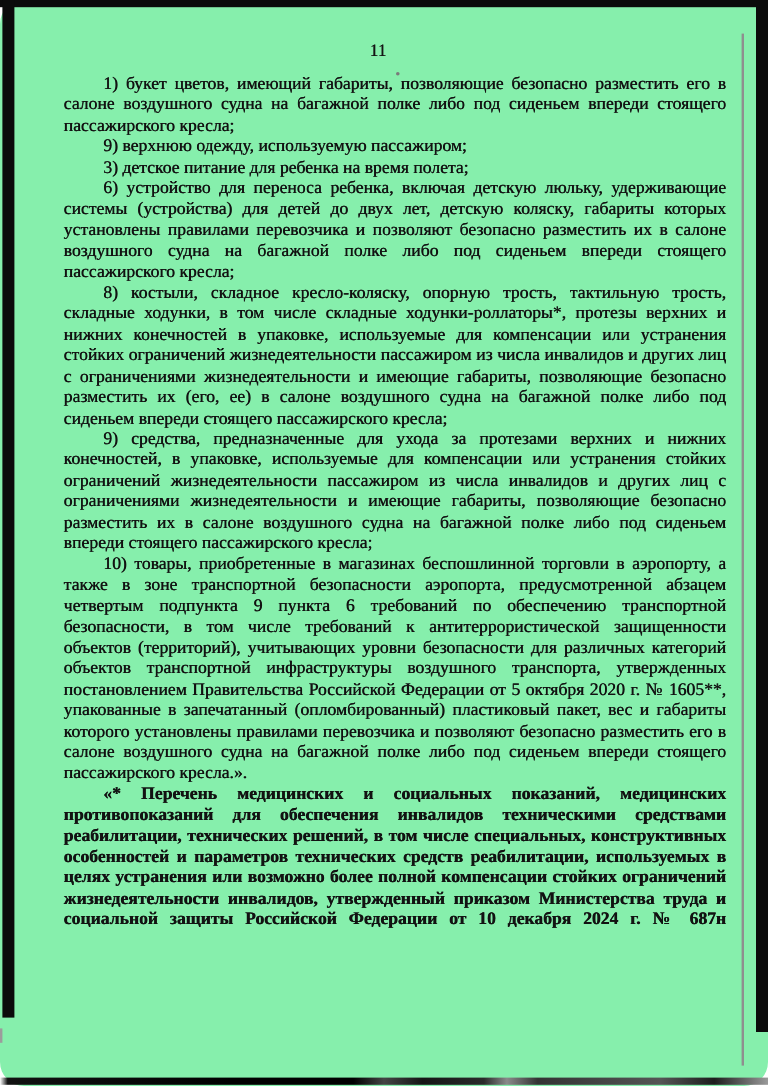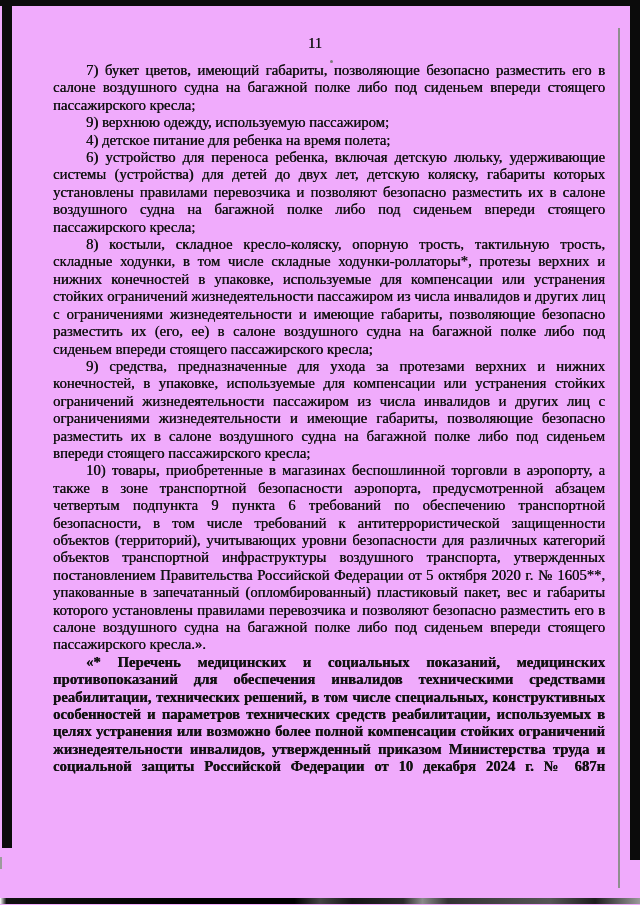--- a/index.html
+++ b/index.html
@@ -10,21 +10,22 @@
     width: 640px;
     height: 905px;
     background: #ffffff;
     position: relative;
     overflow: hidden;
     font-family: "Liberation Serif", "DejaVu Serif", serif;
   }
   .page {
     position: absolute;
     inset: 0;
-    background: #f0abfc;
+    background: #86efac;
+    border-radius: 20px;
   }
   
   .scan-edge-top {
     position: absolute;
     left: 0; top: 0;
     width: 640px; height: 6px;
     background: #0b0b0b;
   }
   .scan-edge-left {
     position: absolute;
@@ -106,23 +107,23 @@
   <div class="scan-edge-left"></div>
   <div class="scan-edge-right"></div>
   <div class="scan-line-right"></div>
   <div class="scan-edge-bottom"></div>
   <div class="scan-noise-dot"></div>
   <div class="scan-noise-left"></div>
 
   <div class="page-number">11</div>
 
   <div class="content">
-    <p>7) букет цветов, имеющий габариты, позволяющие безопасно разместить его в салоне воздушного судна на багажной полке либо под сиденьем впереди стоящего пассажирского кресла;</p>
+    <p>1) букет цветов, имеющий габариты, позволяющие безопасно разместить его в салоне воздушного судна на багажной полке либо под сиденьем впереди стоящего пассажирского кресла;</p>
     <p>9) верхнюю одежду, используемую пассажиром;</p>
-    <p>4) детское питание для ребенка на время полета;</p>
+    <p>3) детское питание для ребенка на время полета;</p>
     <p>6) устройство для переноса ребенка, включая детскую люльку, удерживающие системы (устройства) для детей до двух лет, детскую коляску, габариты которых установлены правилами перевозчика и позволяют безопасно разместить их в салоне воздушного судна на багажной полке либо под сиденьем впереди стоящего пассажирского кресла;</p>
     <p>8) костыли, складное кресло-коляску, опорную трость, тактильную трость, складные ходунки, в том числе складные ходунки-роллаторы*, протезы верхних и нижних конечностей в упаковке, используемые для компенсации или устранения стойких ограничений жизнедеятельности пассажиром из числа инвалидов и других лиц с ограничениями жизнедеятельности и имеющие габариты, позволяющие безопасно разместить их (его, ее) в салоне воздушного судна на багажной полке либо под сиденьем впереди стоящего пассажирского кресла;</p>
     <p>9) средства, предназначенные для ухода за протезами верхних и нижних конечностей, в упаковке, используемые для компенсации или устранения стойких ограничений жизнедеятельности пассажиром из числа инвалидов и других лиц с ограничениями жизнедеятельности и имеющие габариты, позволяющие безопасно разместить их в салоне воздушного судна на багажной полке либо под сиденьем впереди стоящего пассажирского кресла;</p>
     <p>10) товары, приобретенные в магазинах беспошлинной торговли в аэропорту, а также в зоне транспортной безопасности аэропорта, предусмотренной абзацем четвертым подпункта 9 пункта 6 требований по обеспечению транспортной безопасности, в том числе требований к антитеррористической защищенности объектов (территорий), учитывающих уровни безопасности для различных категорий объектов транспортной инфраструктуры воздушного транспорта, утвержденных постановлением Правительства Российской Федерации от 5 октября 2020 г. № 1605**, упакованные в запечатанный (опломбированный) пластиковый пакет, вес и габариты которого установлены правилами перевозчика и позволяют безопасно разместить его в салоне воздушного судна на багажной полке либо под сиденьем впереди стоящего пассажирского кресла.».</p>
     <p class="last-justify">«* Перечень медицинских и социальных показаний, медицинских противопоказаний для обеспечения инвалидов техническими средствами реабилитации, технических решений, в том числе специальных, конструктивных особенностей и параметров технических средств реабилитации, используемых в целях устранения или возможно более полной компенсации стойких ограничений жизнедеятельности инвалидов, утвержденный приказом Министерства труда и социальной защиты Российской Федерации от 10 декабря 2024 г. № 687н</p>
   </div>
 
 </div>
 
 </body></html>

